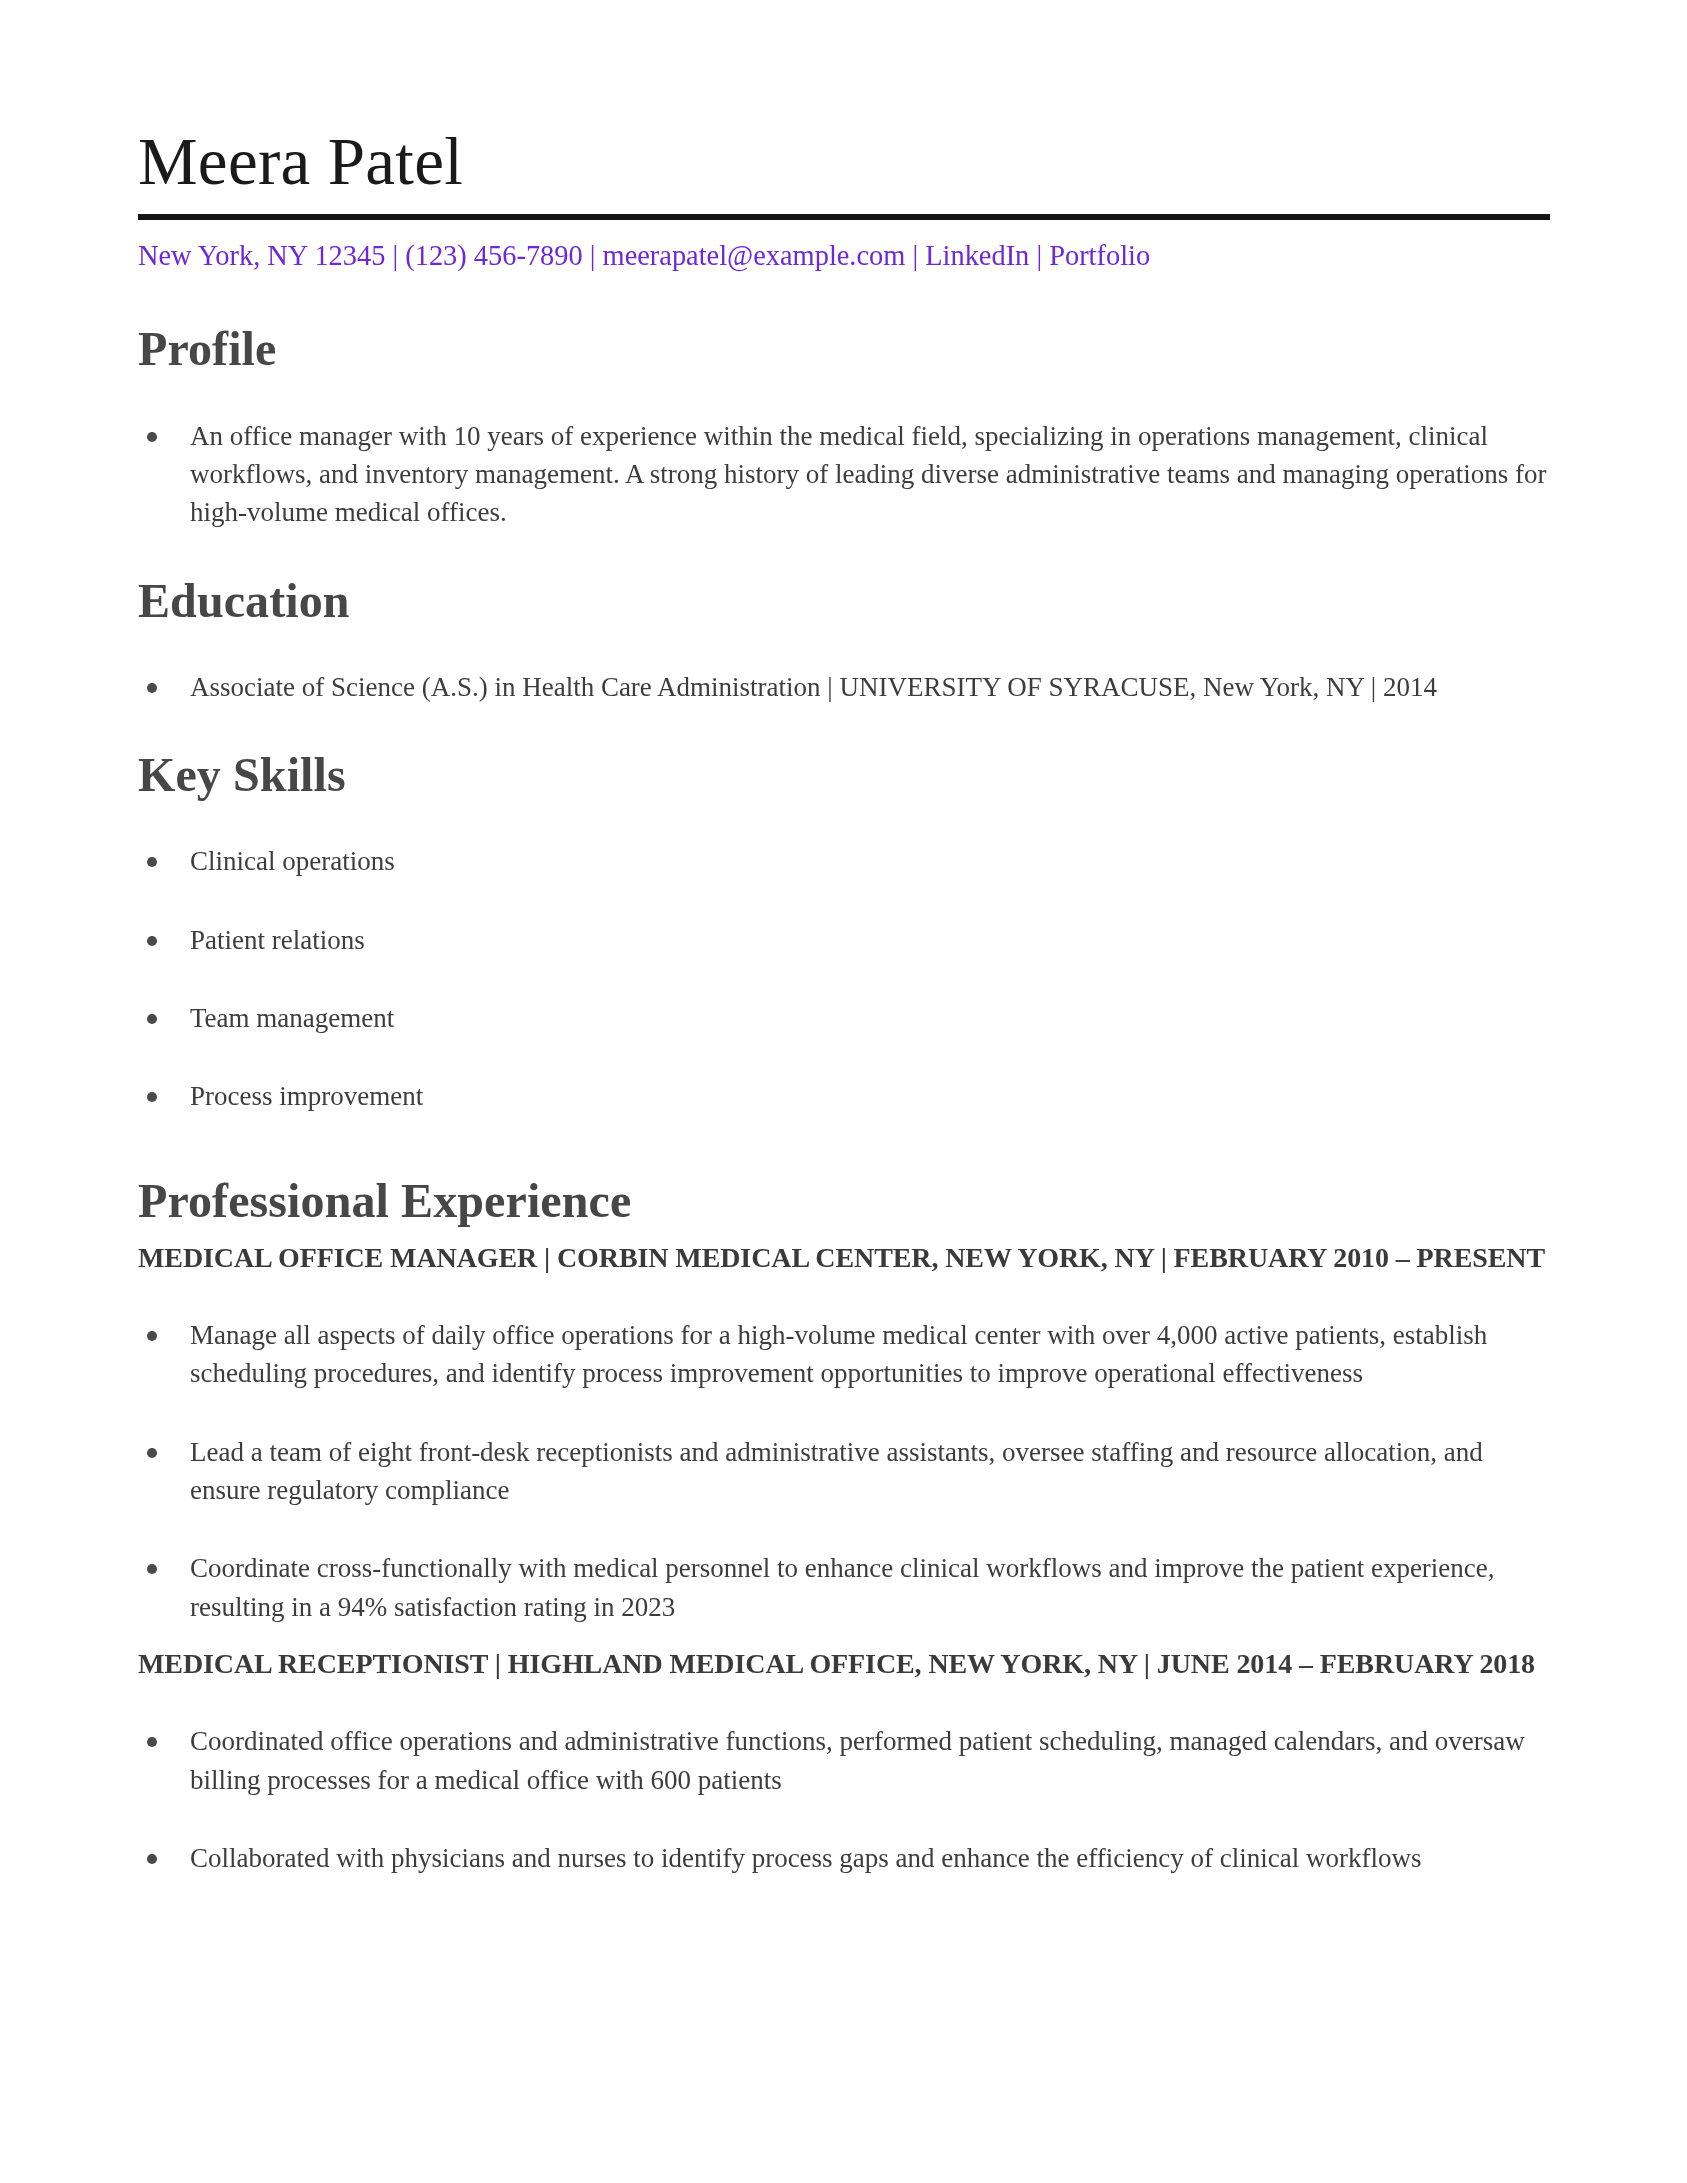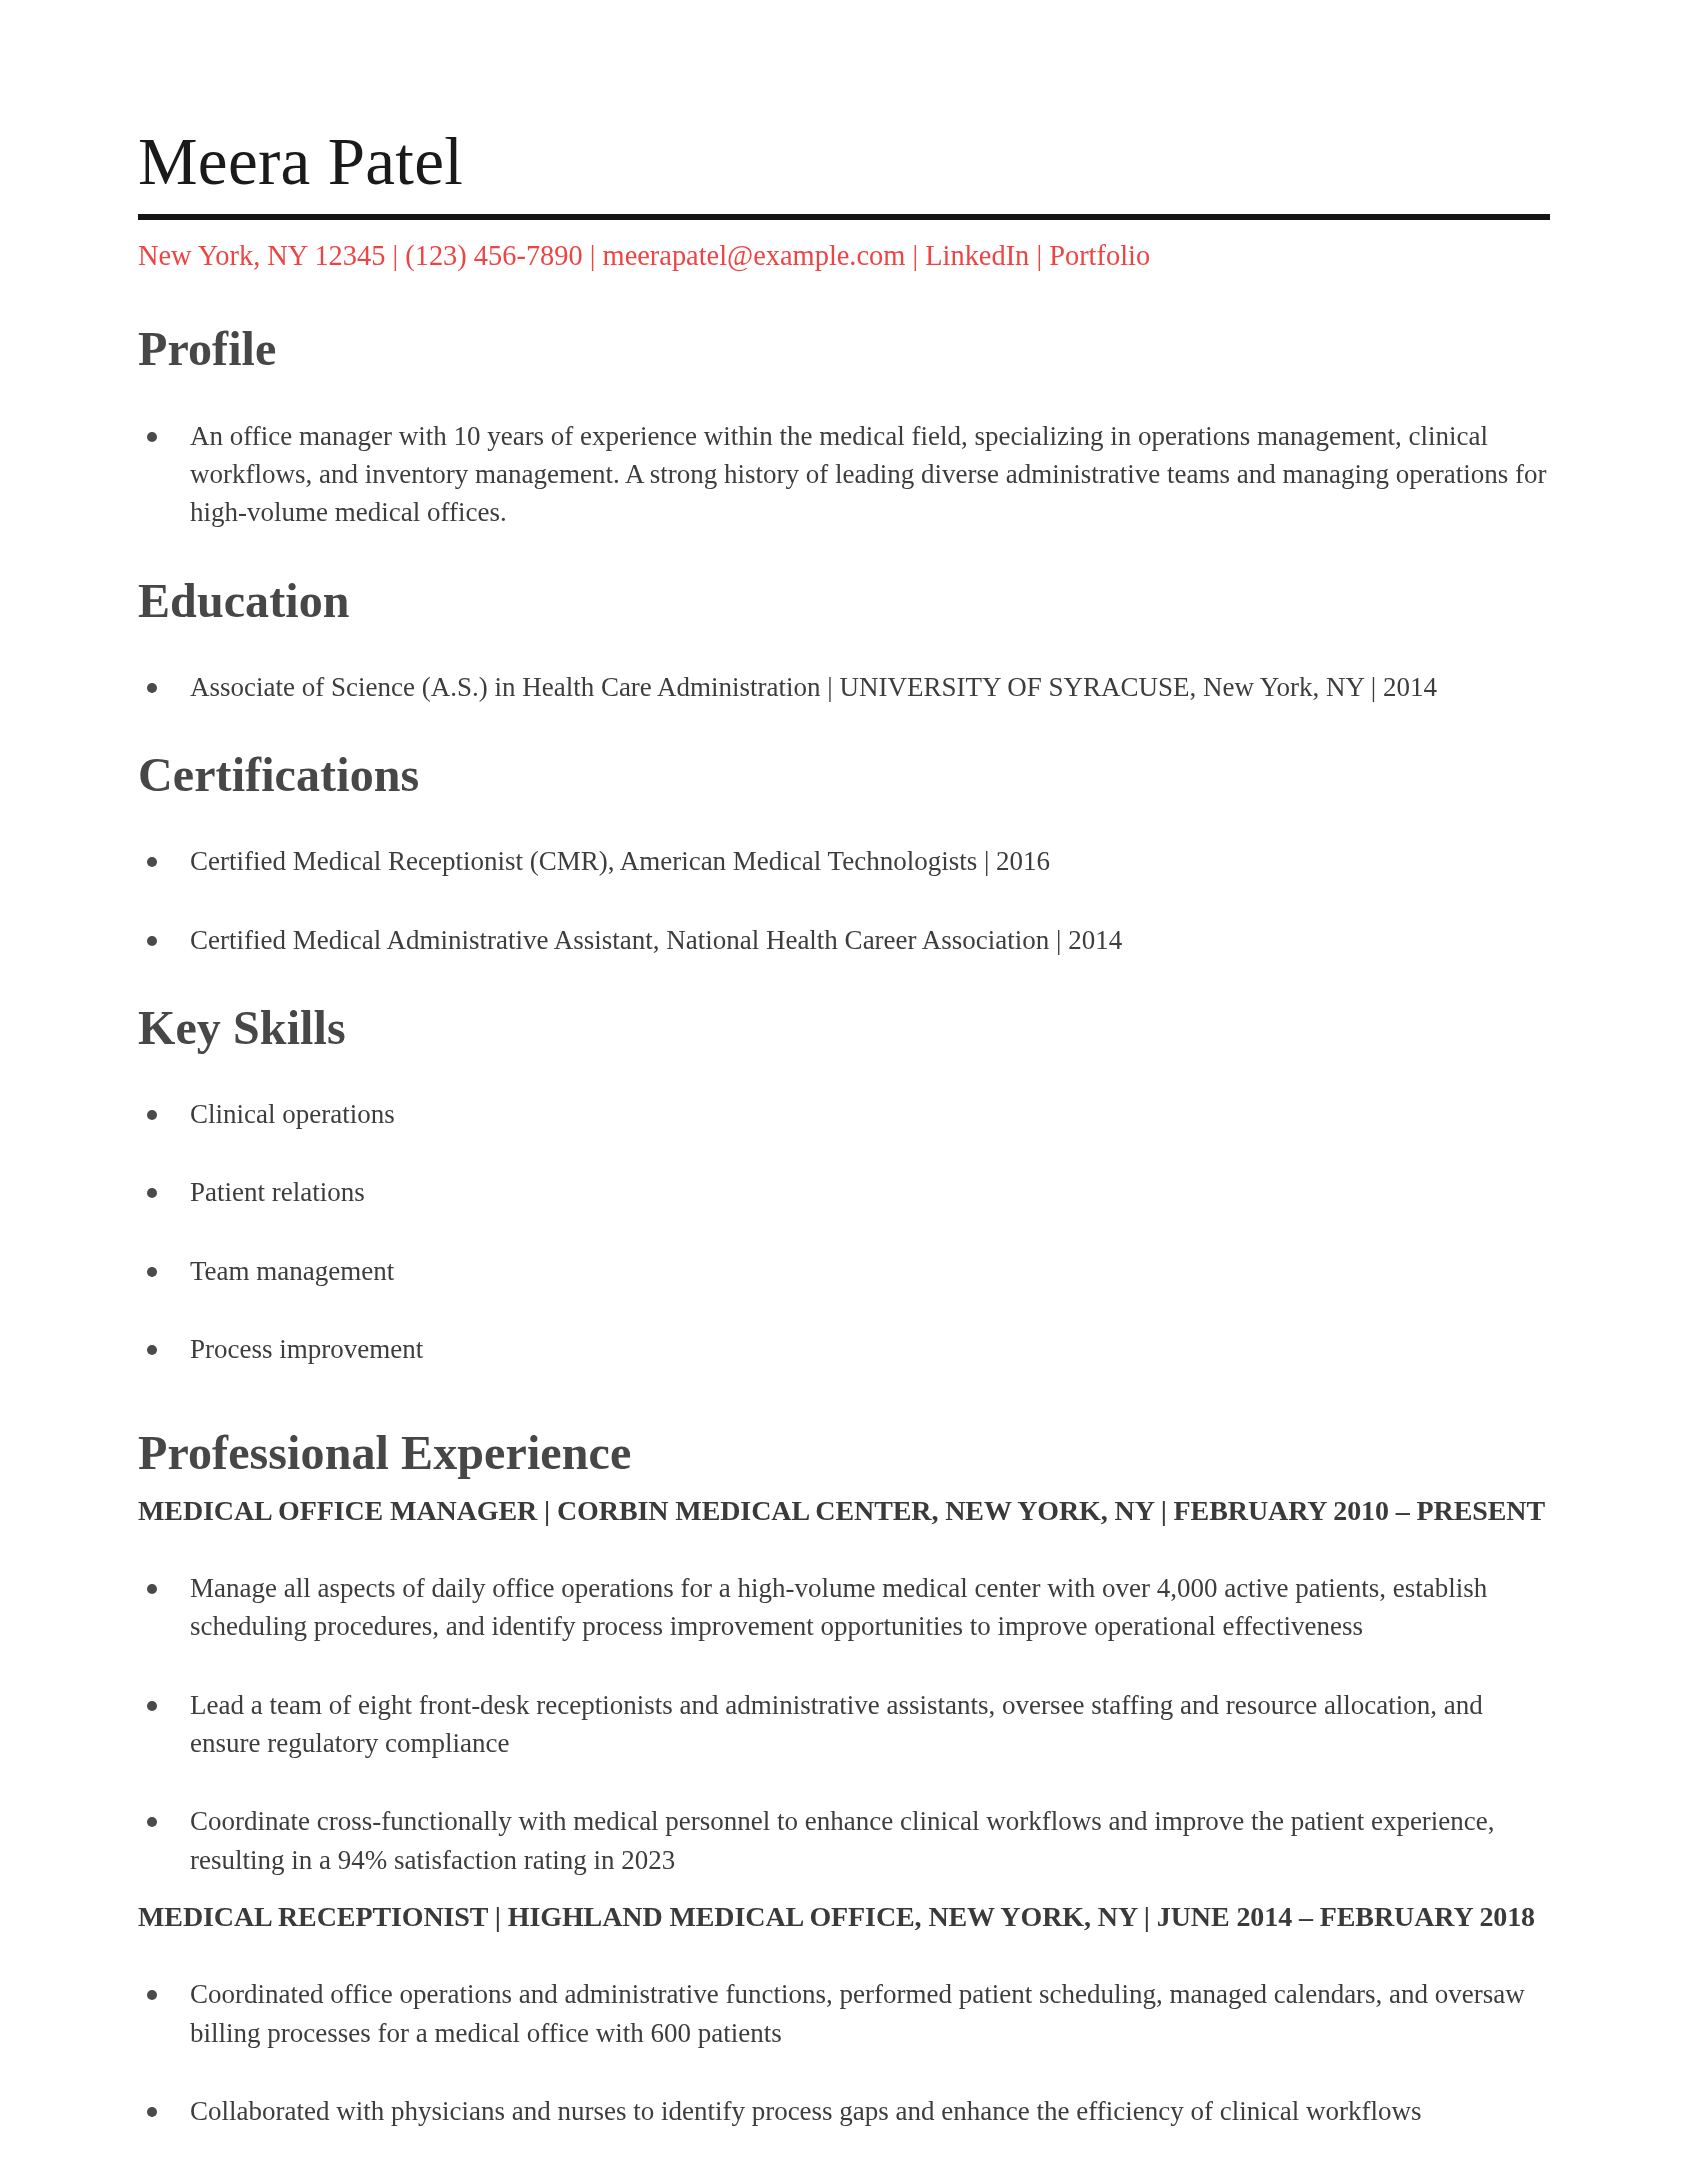--- a/index.html
+++ b/index.html
@@ -40,21 +40,21 @@
   }
   .name-rule {
     margin-top: 17px;
     height: 6px;
     background: #151515;
     width: 100%;
   }
   .contact {
     font-size: 28.4px;
     line-height: 1.35;
-    color: #ef4444;
+    color: #6d28d9;
     margin-top: 17px;
     white-space: nowrap;
   }
 
   
   .section {
     margin-top: 41px;
   }
   .section-title {
     font-size: 48px;
@@ -142,27 +142,20 @@
       </ul>
     </div>
 
     <div class="section">
       <h2 class="section-title">Education</h2>
       <ul class="bullets">
         <li>Associate of Science (A.S.) in Health Care Administration | UNIVERSITY OF SYRACUSE, New York, NY | 2014</li>
       </ul>
     </div>
 
-    <div class="section">
-      <h2 class="section-title">Certifications</h2>
-      <ul class="bullets">
-        <li>Certified Medical Receptionist (CMR), American Medical Technologists | 2016</li>
-        <li>Certified Medical Administrative Assistant, National Health Career Association | 2014</li>
-      </ul>
-    </div>
 
     <div class="section">
       <h2 class="section-title">Key Skills</h2>
       <ul class="bullets skills">
         <li>Clinical operations</li>
         <li>Patient relations</li>
         <li>Team management</li>
         <li>Process improvement</li>
       </ul>
     </div>

